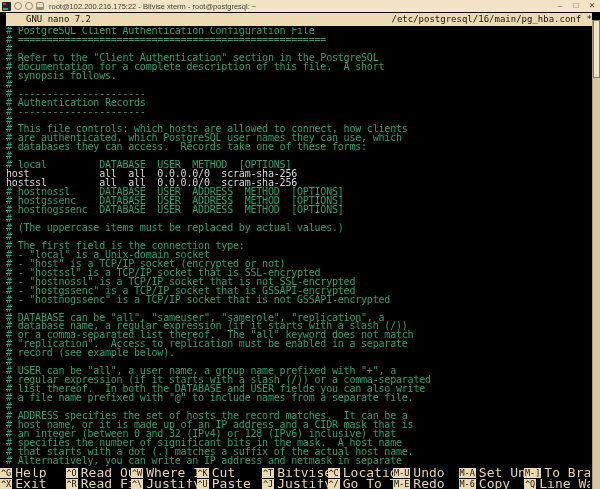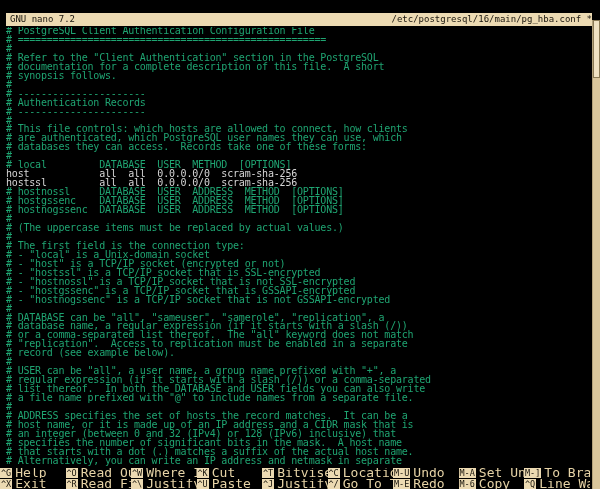--- a/index.html
+++ b/index.html
@@ -24,21 +24,21 @@
   .tb-btn { width:16px; text-align:center; font-size:8px; color:#5a5244; line-height:12px; cursor:default; }
 
   
   .terminal { position:absolute; top:12px; left:0; width:600px; height:477px; background:#000; }
 
   .nano-header {
     position:absolute; top:1px; left:6px; width:586px; height:13px;
     background:#ecdab2; color:#17130b; font-size:9px; line-height:13px;
     display:flex;
   }
-  .nano-app { padding-left:4px; white-space:pre; }
+  .nano-app { padding-left:20px; white-space:pre; }
   .nano-file { position:absolute; left:0; width:100%; text-align:right; white-space:pre; }
 
   .editor {
     position:absolute; top:15px; left:6px; width:580px; height:440px;
     font-size:10px; line-height:8.96px; white-space:pre; overflow:hidden;
   }
   .line { height:8.96px; letter-spacing:-0.2px; }
   .line.comment { color:#1fa572; }
   .line.config  { color:#d6d6d6; }
 
@@ -63,20 +63,32 @@
     background:#ecdab2; color:#17130b; font-size:8.5px; line-height:10px;
     padding:0 1px; white-space:pre; flex:0 0 auto;
   }
   .sc-label { color:#e6d3a6; font-size:13px; line-height:10px; padding-left:3px; white-space:pre; }
 </style>
 </head>
 <body>
 
 <div class="window">
 
+  <div class="titlebar">
+    <span class="app-icon"></span>
+    <span class="tb-ico"></span>
+    <span class="tb-ico"></span>
+    <span class="tb-ico lock"></span>
+    <span class="tb-title">root@102.200.216.175:22 - Bitvise xterm - root@postgresql: ~</span>
+    <span class="tb-controls">
+      <span class="tb-btn">–</span>
+      <span class="tb-btn">□</span>
+      <span class="tb-btn">✕</span>
+    </span>
+  </div>
 
   <div class="terminal">
 
     <div class="nano-header">
       <span class="nano-file">/etc/postgresql/16/main/pg_hba.conf *</span>
       <span class="nano-app">GNU nano 7.2</span>
     </div>
 
     <div class="editor" id="editor-body"><div class="line comment"># PostgreSQL Client Authentication Configuration File</div><div class="line comment"># =====================================================</div><div class="line comment">#</div><div class="line comment"># Refer to the "Client Authentication" section in the PostgreSQL</div><div class="line comment"># documentation for a complete description of this file.  A short</div><div class="line comment"># synopsis follows.</div><div class="line comment">#</div><div class="line comment"># ----------------------</div><div class="line comment"># Authentication Records</div><div class="line comment"># ----------------------</div><div class="line comment">#</div><div class="line comment"># This file controls: which hosts are allowed to connect, how clients</div><div class="line comment"># are authenticated, which PostgreSQL user names they can use, which</div><div class="line comment"># databases they can access.  Records take one of these forms:</div><div class="line comment">#</div><div class="line comment"># local         DATABASE  USER  METHOD  [OPTIONS]</div><div class="line config">host            all  all  0.0.0.0/0  scram-sha-256</div><div class="line config">hostssl         all  all  0.0.0.0/0  scram-sha-256</div><div class="line comment"># hostnossl     DATABASE  USER  ADDRESS  METHOD  [OPTIONS]</div><div class="line comment"># hostgssenc    DATABASE  USER  ADDRESS  METHOD  [OPTIONS]</div><div class="line comment"># hostnogssenc  DATABASE  USER  ADDRESS  METHOD  [OPTIONS]</div><div class="line comment">#</div><div class="line comment"># (The uppercase items must be replaced by actual values.)</div><div class="line comment">#</div><div class="line comment"># The first field is the connection type:</div><div class="line comment"># - "local" is a Unix-domain socket</div><div class="line comment"># - "host" is a TCP/IP socket (encrypted or not)</div><div class="line comment"># - "hostssl" is a TCP/IP socket that is SSL-encrypted</div><div class="line comment"># - "hostnossl" is a TCP/IP socket that is not SSL-encrypted</div><div class="line comment"># - "hostgssenc" is a TCP/IP socket that is GSSAPI-encrypted</div><div class="line comment"># - "hostnogssenc" is a TCP/IP socket that is not GSSAPI-encrypted</div><div class="line comment">#</div><div class="line comment"># DATABASE can be "all", "sameuser", "samerole", "replication", a</div><div class="line comment"># database name, a regular expression (if it starts with a slash (/))</div><div class="line comment"># or a comma-separated list thereof.  The "all" keyword does not match</div><div class="line comment"># "replication".  Access to replication must be enabled in a separate</div><div class="line comment"># record (see example below).</div><div class="line comment">#</div><div class="line comment"># USER can be "all", a user name, a group name prefixed with "+", a</div><div class="line comment"># regular expression (if it starts with a slash (/)) or a comma-separated</div><div class="line comment"># list thereof.  In both the DATABASE and USER fields you can also write</div><div class="line comment"># a file name prefixed with "@" to include names from a separate file.</div><div class="line comment">#</div><div class="line comment"># ADDRESS specifies the set of hosts the record matches.  It can be a</div><div class="line comment"># host name, or it is made up of an IP address and a CIDR mask that is</div><div class="line comment"># an integer (between 0 and 32 (IPv4) or 128 (IPv6) inclusive) that</div><div class="line comment"># specifies the number of significant bits in the mask.  A host name</div><div class="line comment"># that starts with a dot (.) matches a suffix of the actual host name.</div><div class="line comment"># Alternatively, you can write an IP address and netmask in separate</div></div>
 

